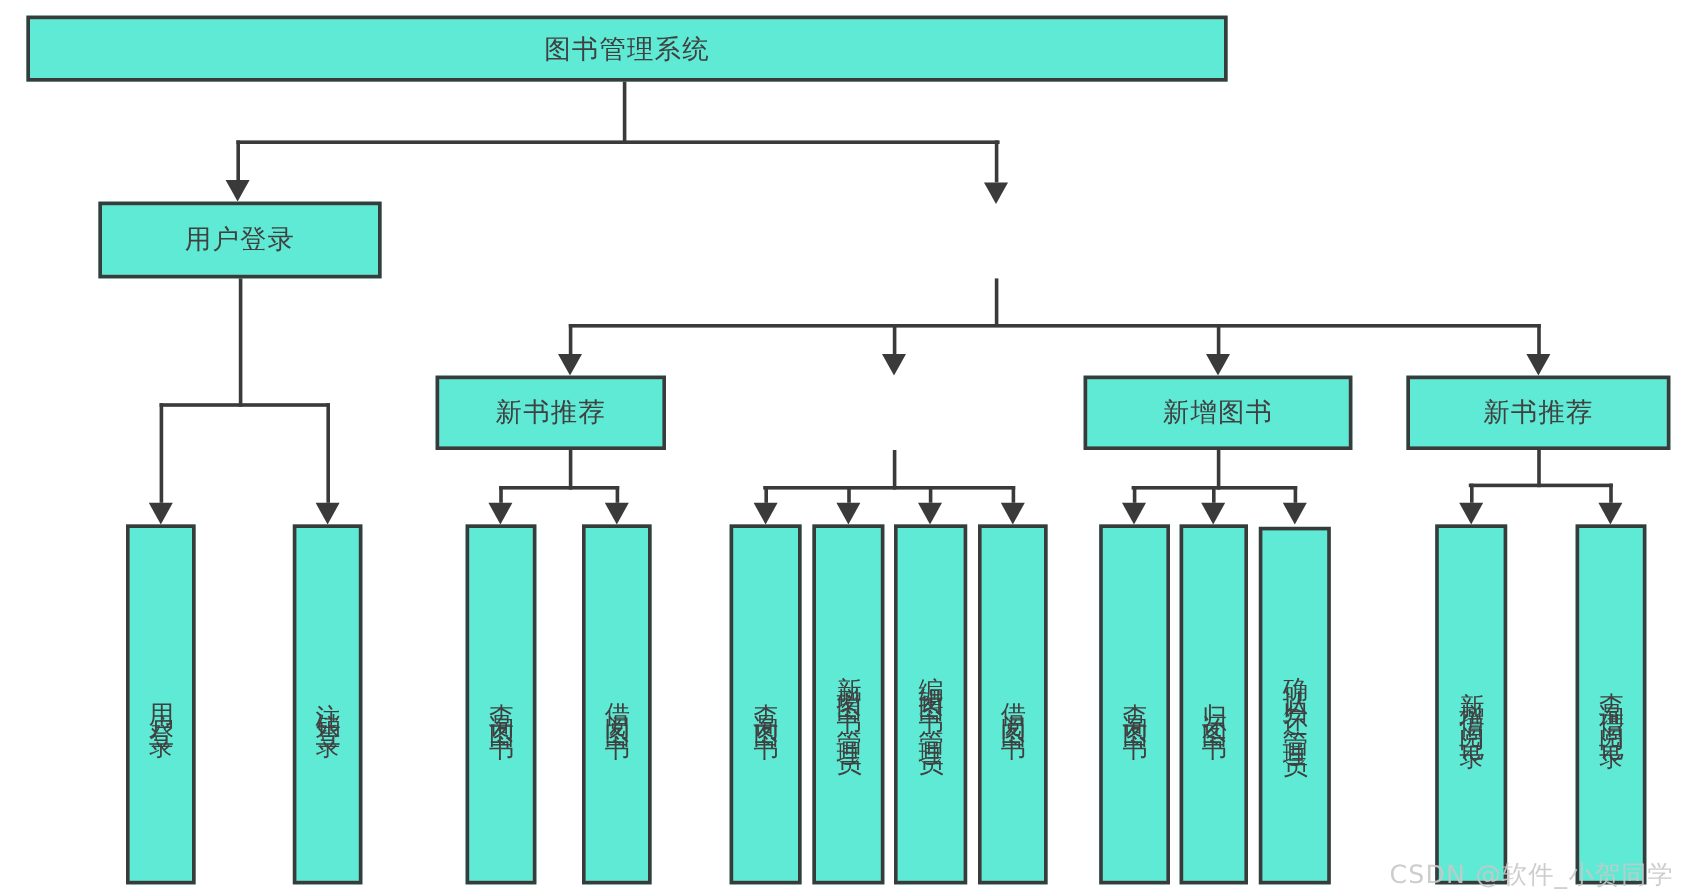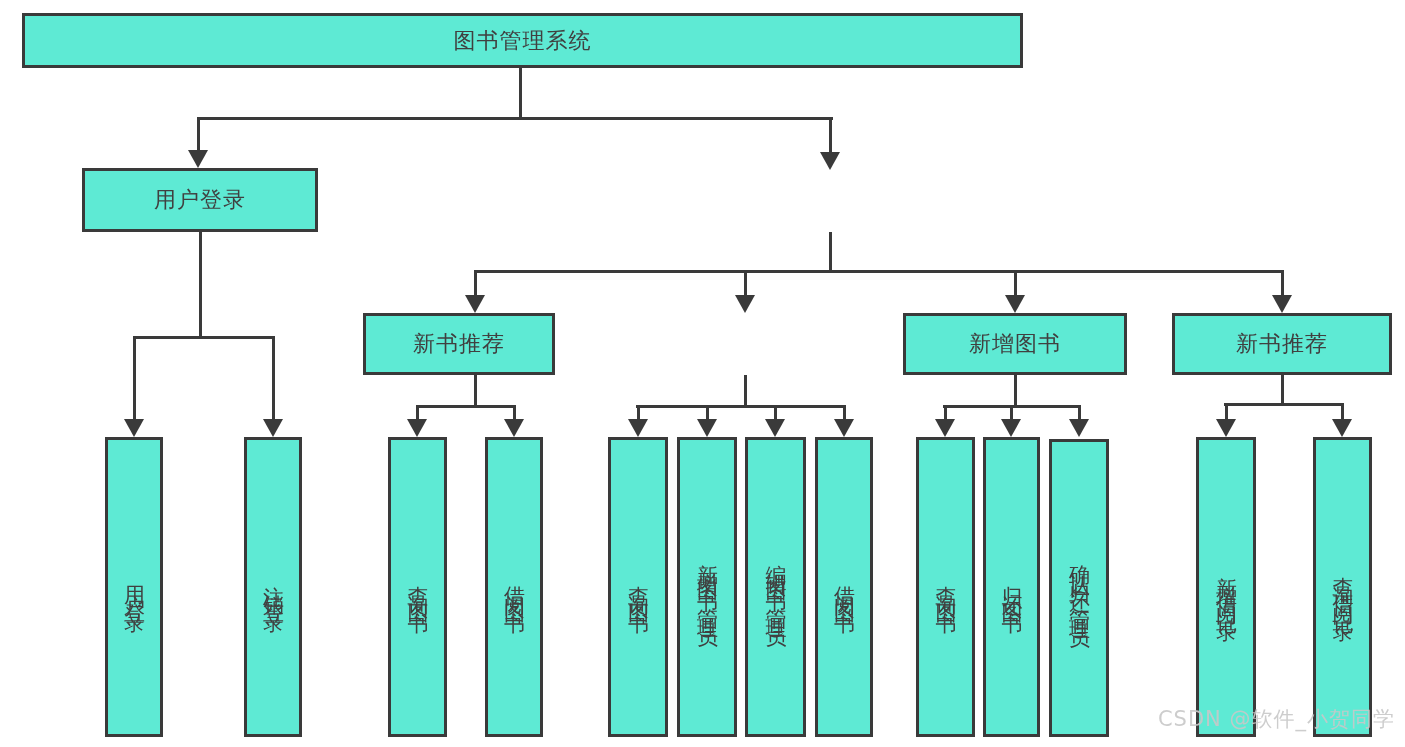--- a/index.html
+++ b/index.html
@@ -24,21 +24,21 @@
   }
   .vline,.hline{position:absolute;background:var(--line);}
   .vline{width:3px;}
   .hline{height:3px;}
   .arrow{
     position:absolute;width:0;height:0;
     border-left:10px solid transparent;border-right:10px solid transparent;
     border-top:18px solid var(--line);
   }
   .watermark{
-    position:absolute;right:10px;bottom:14px;z-index:10;
+    position:absolute;right:10px;bottom:4px;z-index:10;
     color:var(--wm);font-size:21px;letter-spacing:1px;opacity:.9;white-space:nowrap;
   }
 </style>
 </head>
 <body>
 
 <div class="canvas">
 
   <div class="node" style="left:22px;top:13px;width:1001px;height:55px;">
     <span>图书管理系统</span>

